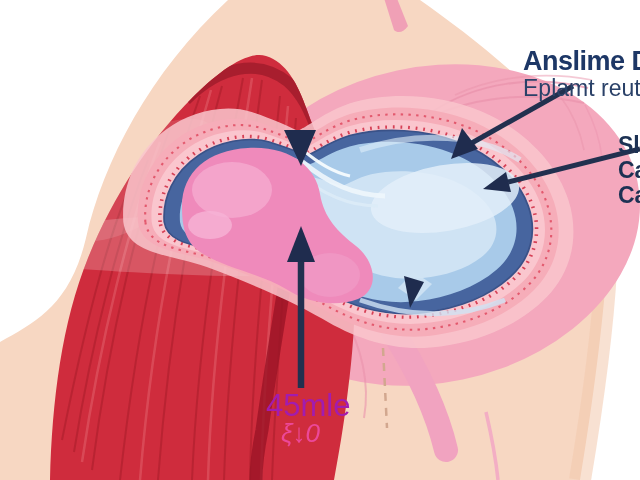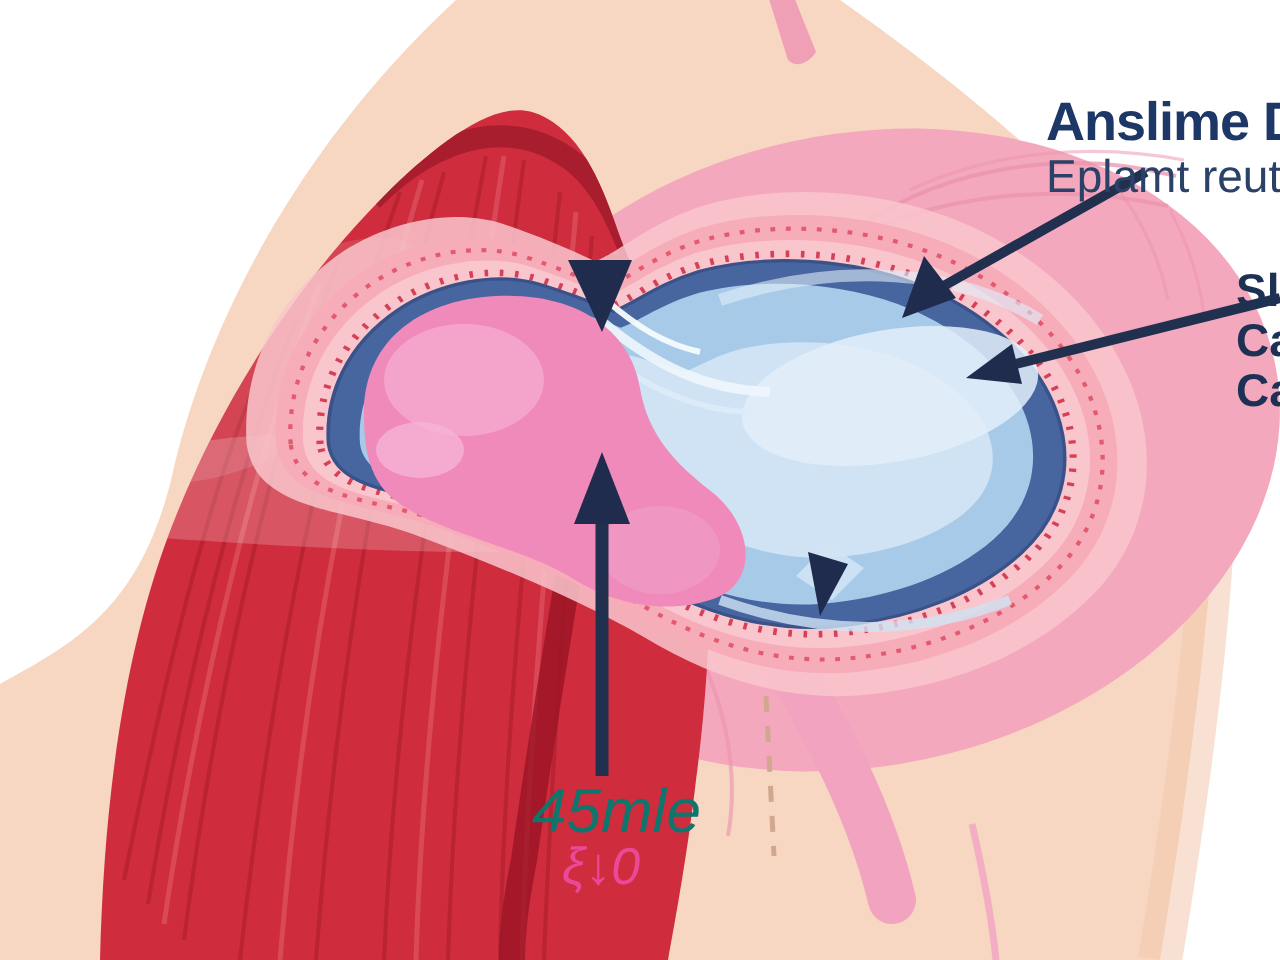--- a/index.html
+++ b/index.html
@@ -5,21 +5,21 @@
   html,body{margin:0;padding:0;background:#888;}
   .stage{
     position:relative;width:640px;height:480px;overflow:hidden;
     background:#ffffff;font-family:"Liberation Sans",sans-serif;
   }
   .stage svg{position:absolute;left:0;top:0;}
   .lbl{position:absolute;white-space:nowrap;color:#1d3766;}
   .lbl-title{left:523px;top:46px;font-size:27px;font-weight:bold;letter-spacing:-0.5px;color:#1d3766;}
   .lbl-sub{left:523px;top:75px;font-size:23px;font-weight:normal;color:#2a4168;}
   .lbl-side{left:618px;top:133px;font-size:23px;font-weight:bold;line-height:25px;color:#1c3153;}
-  .lbl-v1{left:266px;top:388px;font-size:31px;color:#0f766e;font-style:italic;}
+  .lbl-v1{left:266px;top:388px;font-size:31px;color:#a21caf;}
   .lbl-v1s{left:281px;top:418px;font-size:26px;color:#ec4899;font-style:italic;}
   .lbl-v2w{left:331px;top:361px;font-size:27px;color:#33333c;}
   .lbl-v2{left:343px;top:392px;font-size:31px;color:#252b3e;}
 </style>
 </head>
 <body>
 
 <div class="stage">
 
   <svg width="640" height="480" viewBox="0 0 640 480">

